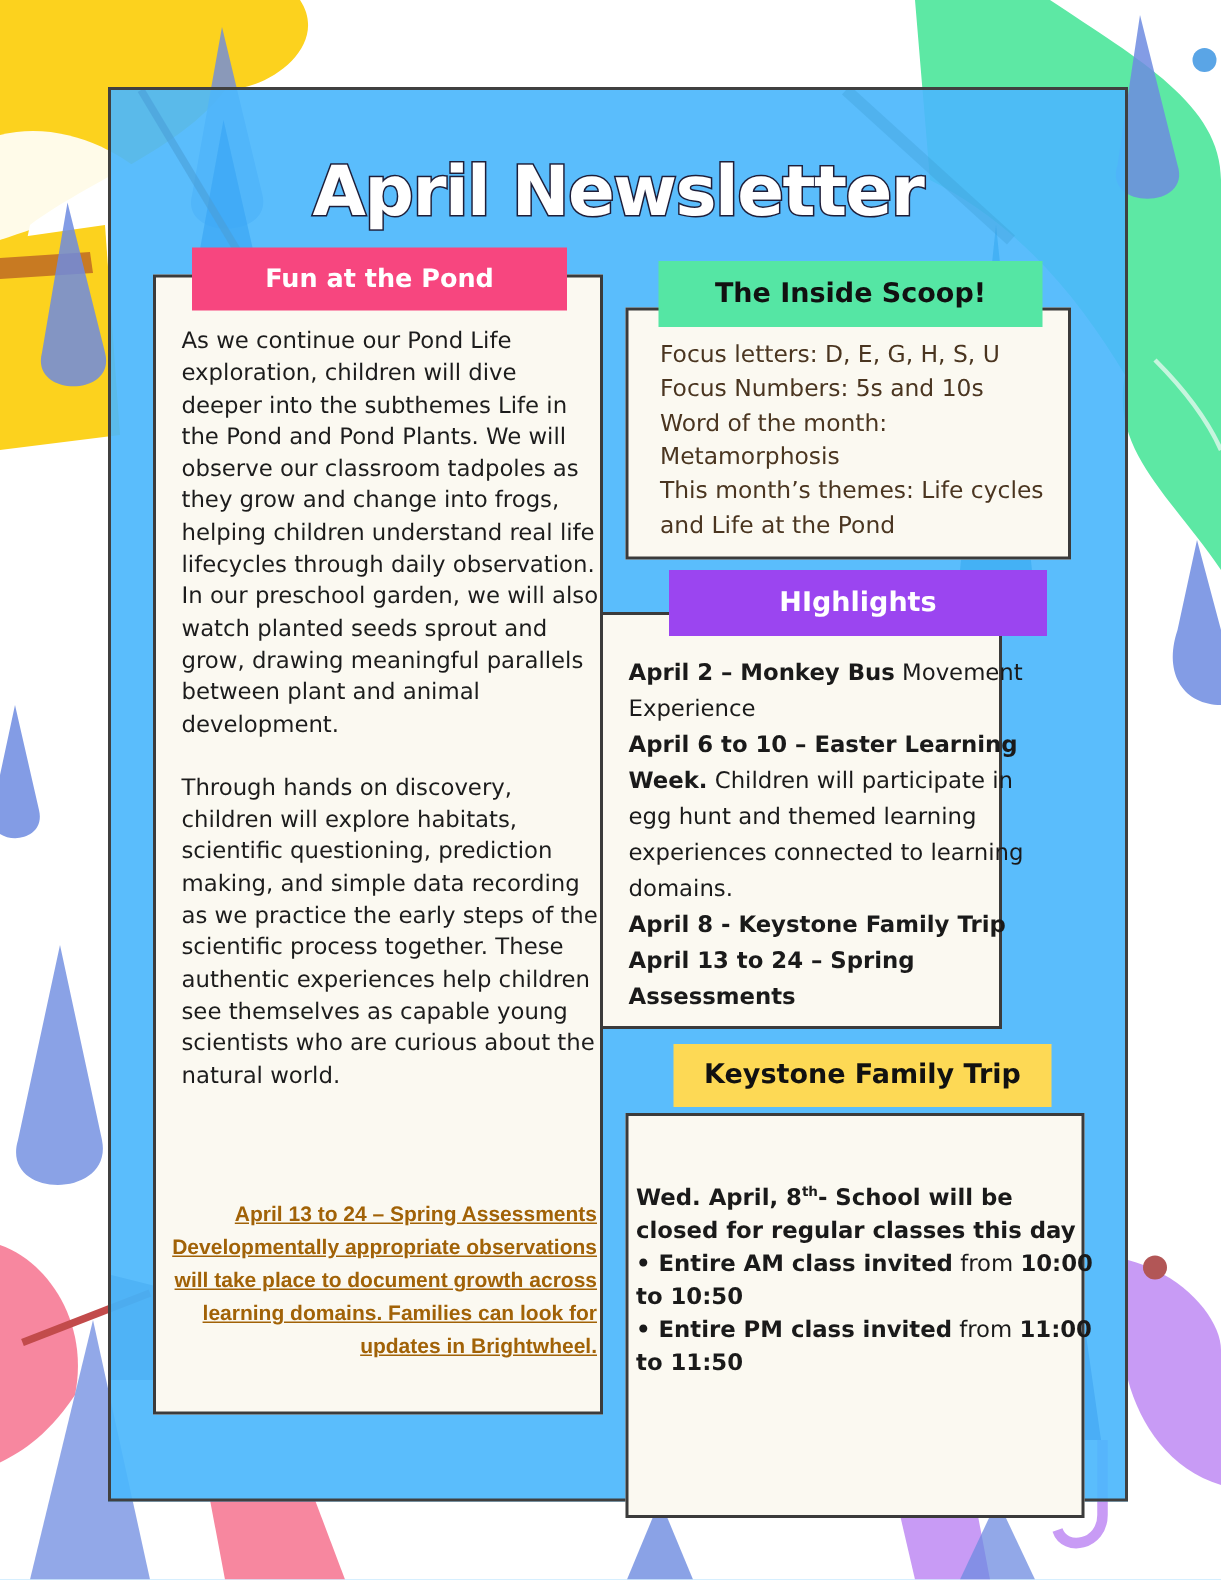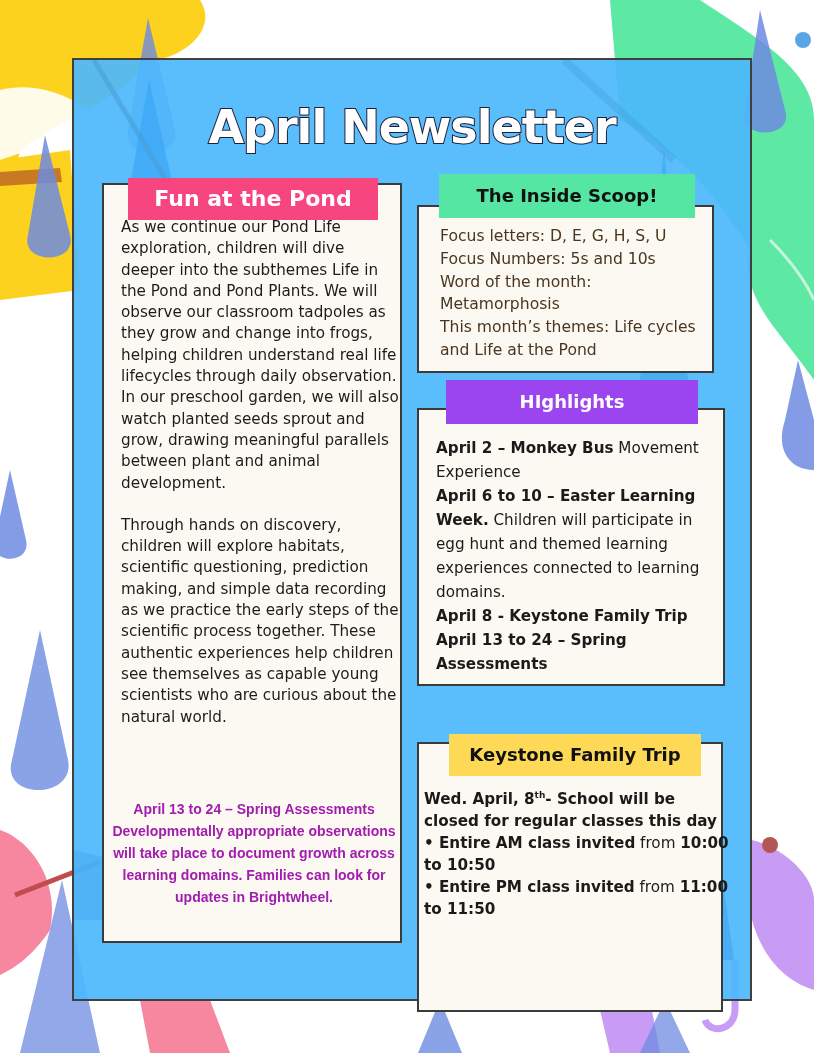--- a/index.html
+++ b/index.html
@@ -32,39 +32,39 @@
       position: absolute; background: #fbf9f1; border: 2px solid #3b3b3b;
       color: #1a1a1a;
     }
     .card-header {
       position: absolute; text-align: center; font-weight: bold;
       font-family: "DejaVu Sans", sans-serif;
     }
 
     
     #pond { left: 28px; top: 123px; width: 300px; height: 760px; }
-    #pond-header { left: 54px; top: 118px; width: 250px; height: 42px; background: #f7467f; color: #ffffff; font-size: 22px; line-height: 42px; }
+    #pond-header { left: 54px; top: 105px; width: 250px; height: 42px; background: #f7467f; color: #ffffff; font-size: 17px; line-height: 42px; }
     .pond-body { position: absolute; left: 17px; top: 32px; width: 278px; font-size: 15.2px; line-height: 21.3px; color: #1c1c1c; }
     .pond-body p { margin-bottom: 21px; }
-    .pond-assess { position: absolute; left: 6px; top: 613px; width: 288px; text-align: center; font-weight: bold; font-size: 14px; line-height: 22px; color: #a21caf; font-family: "Liberation Sans", sans-serif; }
+    .pond-assess { position: absolute; left: 6px; top: 613px; width: 288px; text-align: right; font-weight: bold; font-size: 14px; line-height: 22px; color: #a16207; font-family: "Liberation Sans", sans-serif; text-decoration: underline; }
 
     
     #scoop { left: 343px; top: 145px; width: 297px; height: 168px; padding-left: 32px; }
     #scoop-header { left: 365px; top: 114px; width: 256px; height: 44px; background: #55e6a4; color: #111111; font-size: 18px; line-height: 44px; }
     .scoop-body { position: absolute; left: 21px; top: 18px; width: 270px; font-size: 15.6px; line-height: 22.8px; color: #4a3520; }
 
     
-    #hl { left: 343px; top: 348px; width: 308px; height: 278px; }
+    #hl { left: 326px; top: 348px; width: 268px; height: 278px; }
     #hl-header { left: 372px; top: 320px; width: 252px; height: 44px; background: #9b45f0; color: #ffffff; font-size: 18px; line-height: 44px; }
     .hl-body { position: absolute; left: 17px; top: 26px; width: 286px; font-size: 15.2px; line-height: 24px; color: #1a1a1a; }
     .hl-body b { font-weight: bold; }
 
     
     #ks { left: 343px; top: 682px; width: 306px; height: 270px; }
-    #ks-header { left: 375px; top: 636px; width: 252px; height: 42px; background: #fdd955; color: #111111; font-size: 18px; line-height: 42px; margin-top: 38px; }
+    #ks-header { left: 375px; top: 636px; width: 252px; height: 42px; background: #fdd955; color: #111111; font-size: 18px; line-height: 42px; }
     .ks-body { position: absolute; left: 5px; top: 40px; width: 310px; font-size: 15.2px; line-height: 22px; color: #1a1a1a; }
     .ks-body b { font-weight: bold; }
     .ks-body sup { font-size: 9px; vertical-align: 6px; }
   </style>
 </head>
 <body>
 
 <div class="bg-deco">
   <svg width="814" height="1053" viewBox="0 0 814 1053">
 

